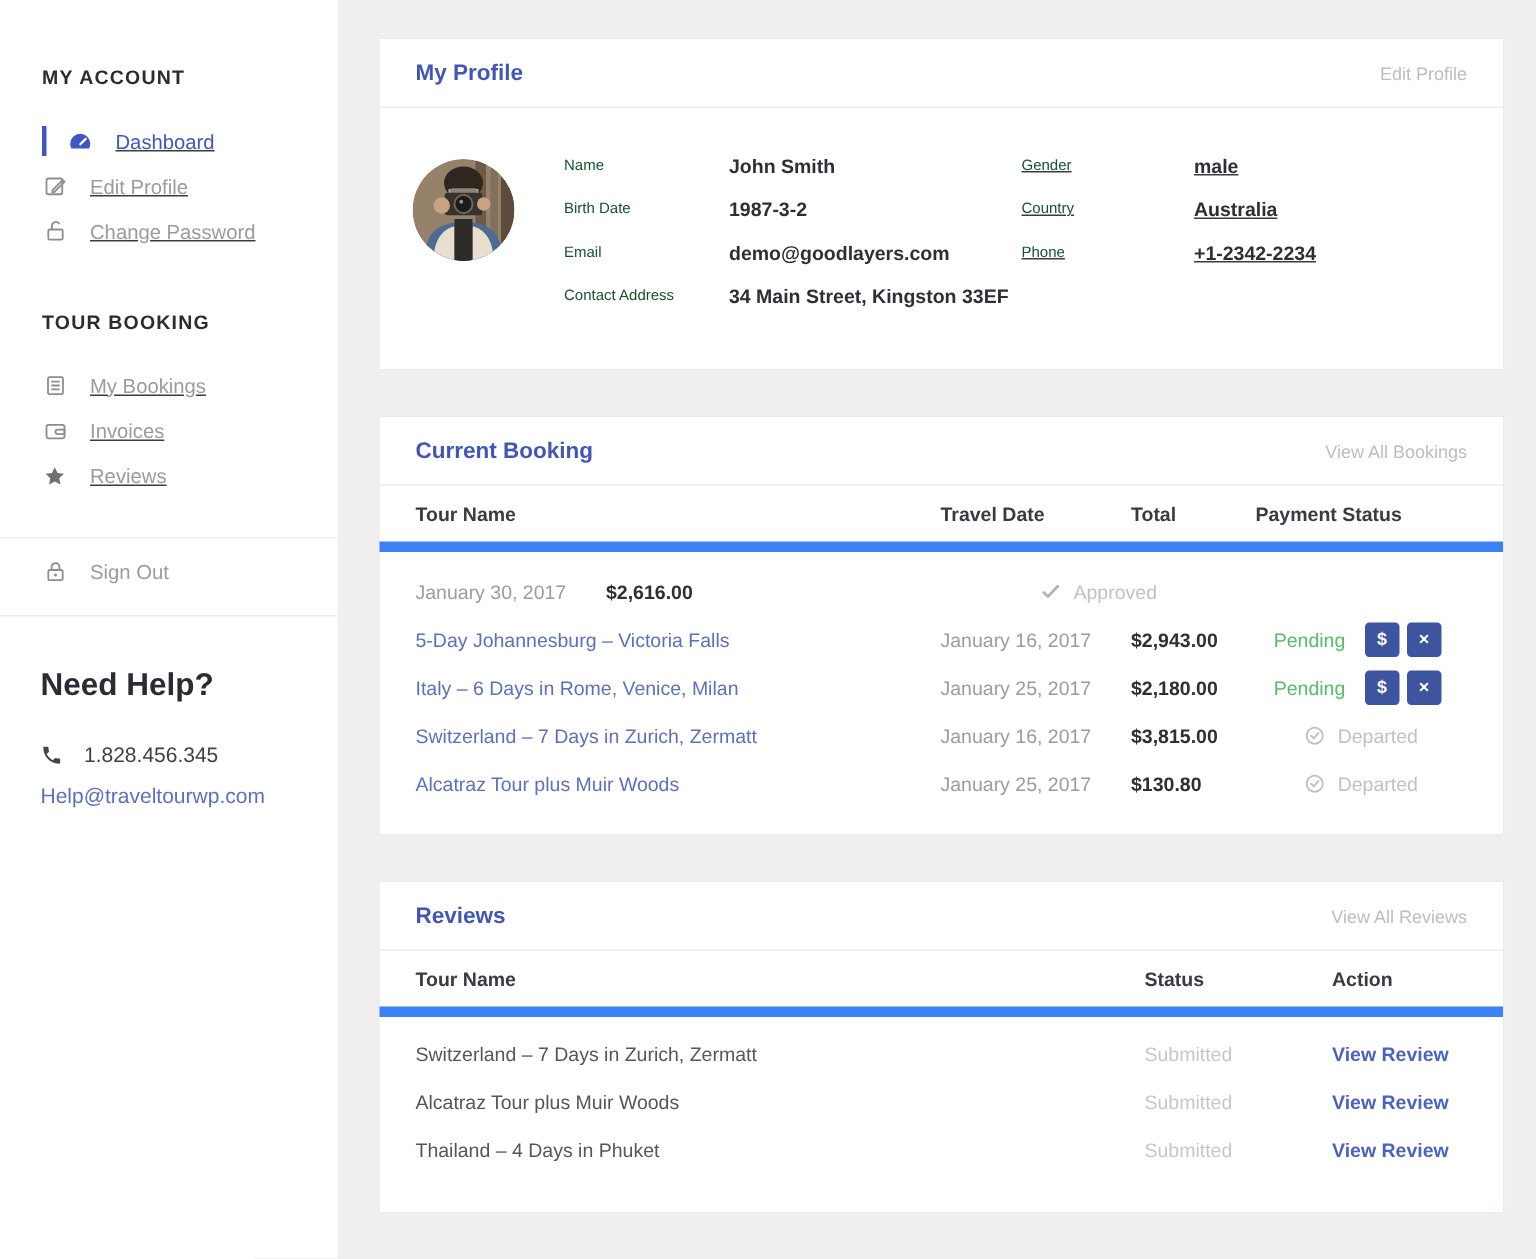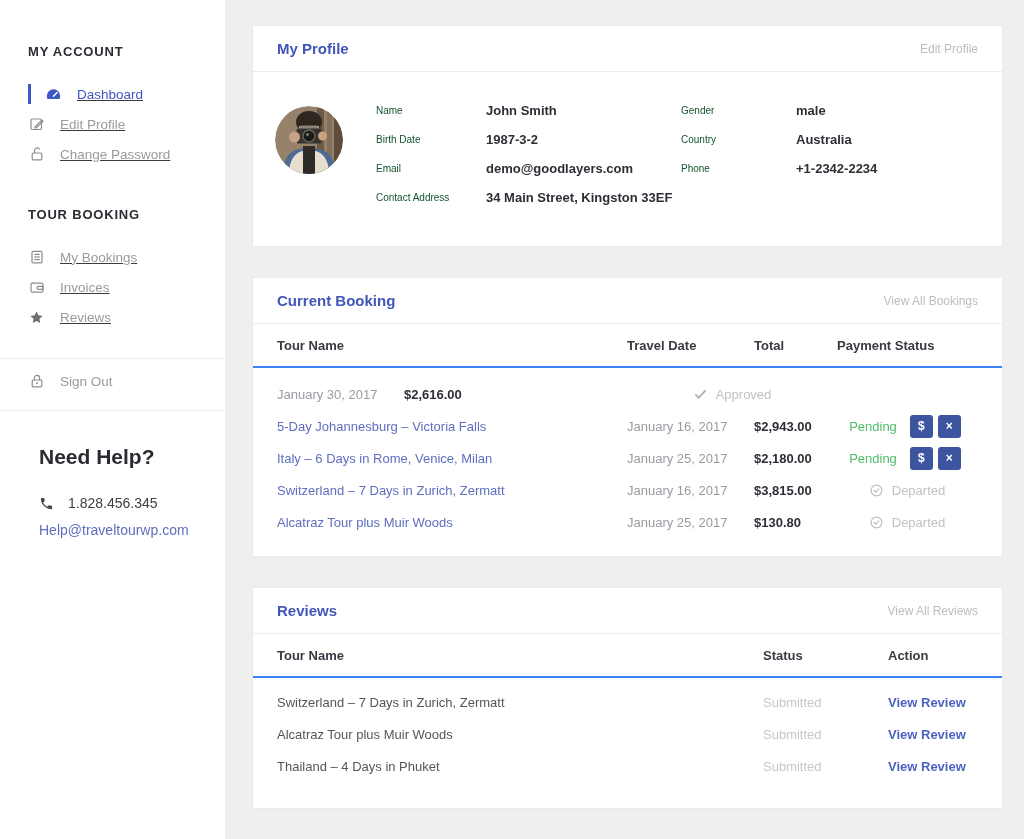--- a/index.html
+++ b/index.html
@@ -29,21 +29,21 @@
   }
   .side-item .ico { width:17px; height:17px; margin-right:15px; display:inline-flex; align-items:center; justify-content:center; }
   .side-item.active { color:#3e57c1; }
   .side-item.active::before {
     content:""; position:absolute; left:28px; top:5px; width:3px; height:20px; background:#3e57c1;
   }
   .side-item.active .ico { margin-left:17px; }
   .side-section { margin-top:38px; }
   .side-divider { border-top:1px solid #eeedec; margin-top:26px; }
   .signout-wrap { padding:7px 0; }
-  .help-block { margin-top:34px; padding-left:39px; }
+  .help-block { margin-top:34px; padding-left:27px; }
   .help-title { font-size:21px; font-weight:700; color:#2b2b33; }
   .help-phone { display:flex; align-items:flex-end; margin-top:26px; color:#3f3f46; font-size:14px; }
   .help-phone .ico { width:15px; height:15px; margin-right:14px; }
   .help-email { display:block; margin-top:11px; color:#5e6fc0; font-size:14px; text-decoration:none; cursor:pointer; }
 
   
   .main { position:absolute; left:252px; top:0; width:751px; }
   .card {
     background:#ffffff; border:1px solid #ebeae8; margin-top:30px;
   }
@@ -53,30 +53,30 @@
     padding:0 24px; border-bottom:1px solid #ececec;
   }
   .card-title { font-size:15px; font-weight:700; color:#4156b8; }
   .card-action { font-size:12px; color:#bdbdbd; text-decoration:none; cursor:pointer; }
 
   
   .profile-content { display:flex; padding:22px 24px 34px 22px; }
   .avatar { width:68px; height:68px; border-radius:50%; overflow:hidden; flex:0 0 68px; margin-top:12px; }
   .fields { display:flex; margin-left:33px; flex:1; padding-top:2px; }
   .fields-left { width:305px; }
-  .fields-right { flex:1; }
+  .fields-right { flex:1;text-decoration:underline; }
   .field-row { display:flex; align-items:center; height:29px; }
   .field-label { color:#14532d; font-size:10px; }
   .fields-left .field-label { width:110px; }
   .fields-right .field-label { width:115px; }
   .field-value { color:#2e2e36; font-weight:700; font-size:13px; }
 
   
   .tbl-head { display:flex; align-items:center; height:44px; padding:0 24px;
-    border-bottom:2px solid #3b82f6; font-weight:700; color:#3a3a44; font-size:13px; }
+    border-bottom:7px solid #3b82f6; font-weight:700; color:#3a3a44; font-size:13px; }
   .tbl-body { padding:10px 24px 18px; }
   .tbl-row { display:flex; align-items:center; height:32px; }
   .bk-tour { width:350px; }
   .bk-date { width:127px; }
   .bk-total { width:83px; }
   .bk-status { flex:1; }
   .rv-tour { flex:1; }
   .rv-status { width:125px; }
   .rv-action { width:90px; }
   .tour-link { color:#5e6fc0; text-decoration:none; cursor:pointer; font-size:13px; }

